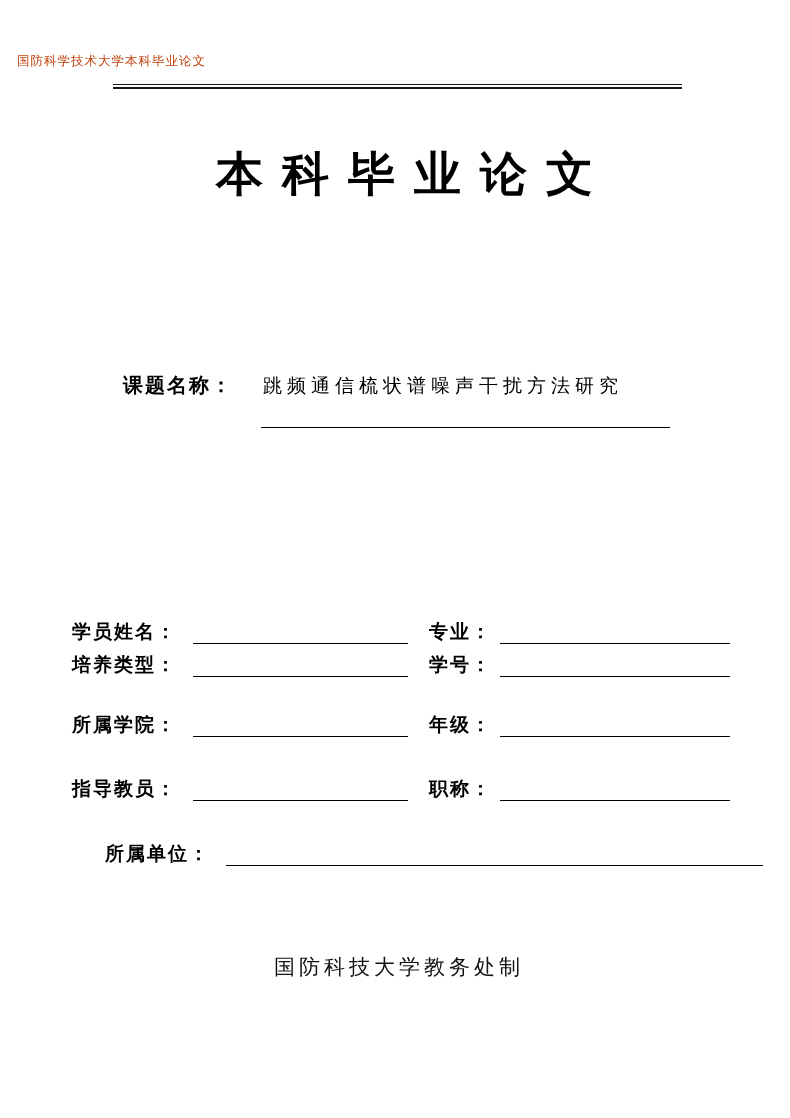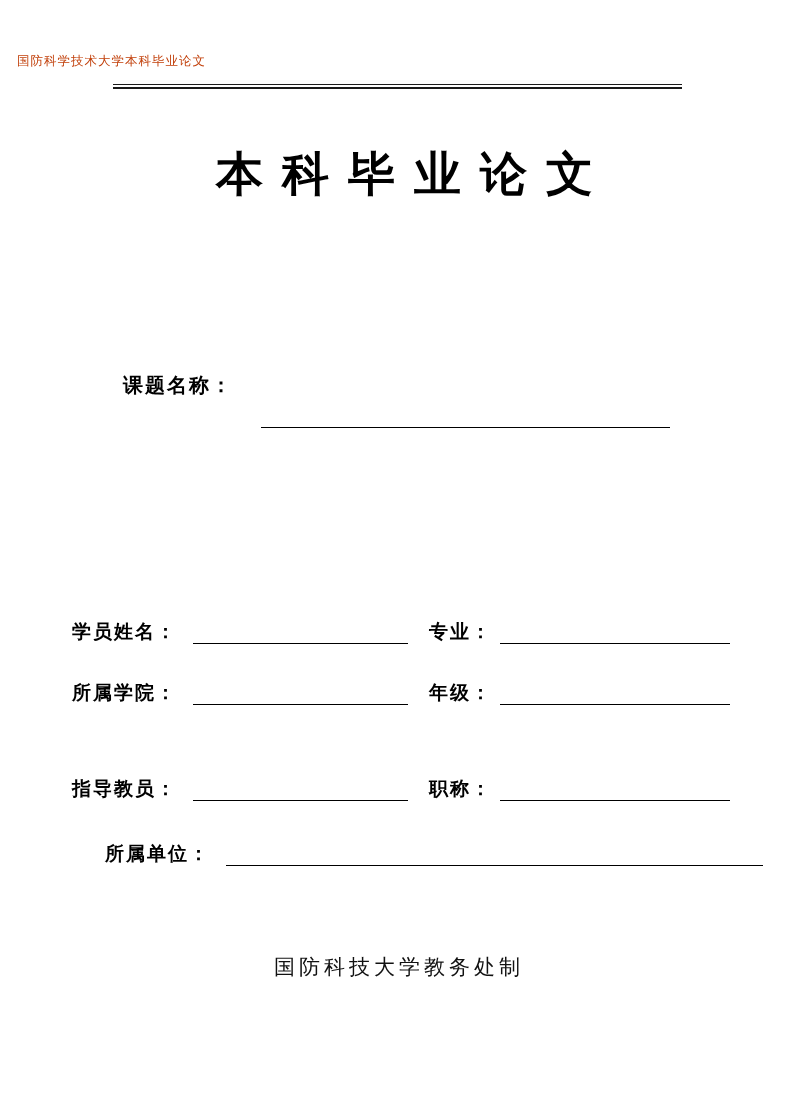--- a/index.html
+++ b/index.html
@@ -95,21 +95,21 @@
 
   
   .form-row {
     position: absolute;
     left: 0;
     width: 100%;
     height: 30px;
   }
   .row-1 { top: 591px; margin-top: 28px; }
   .row-2 { top: 652px; }
-  .row-3 { top: 680px; }
+  .row-3 { top: 712px; }
   .row-4 { top: 776px; }
   .row-5 { top: 841px; margin-left: 33px; }
   .field-label {
     position: absolute;
     top: 0;
     font-family: "DejaVu Sans", "Liberation Sans", sans-serif;
     font-weight: bold;
     font-size: 19px;
     letter-spacing: 2px;
     white-space: nowrap;
@@ -146,30 +146,37 @@
 <div class="page">
 
   <div class="running-header">国防科学技术大学本科毕业论文</div>
 
   <div class="double-rule"></div>
 
   <h1 class="main-title">本科毕业论文</h1>
 
   <div class="topic-row">
     <span class="topic-label">课题名称：</span>
+    <span class="topic-value">跳频通信梳状谱噪声干扰方法研究</span>
   </div>
   <div class="topic-blank-line"></div>
 
   <div class="form-row row-1">
     <span class="field-label left-col">学员姓名：</span>
     <span class="blank-line left-col"></span>
     <span class="field-label right-col">专业：</span>
     <span class="blank-line right-col"></span>
   </div>
 
+  <div class="form-row row-2">
+    <span class="field-label left-col">培养类型：</span>
+    <span class="blank-line left-col"></span>
+    <span class="field-label right-col">学号：</span>
+    <span class="blank-line right-col"></span>
+  </div>
 
   <div class="form-row row-3">
     <span class="field-label left-col">所属学院：</span>
     <span class="blank-line left-col"></span>
     <span class="field-label right-col">年级：</span>
     <span class="blank-line right-col"></span>
   </div>
 
   <div class="form-row row-4">
     <span class="field-label left-col">指导教员：</span>

